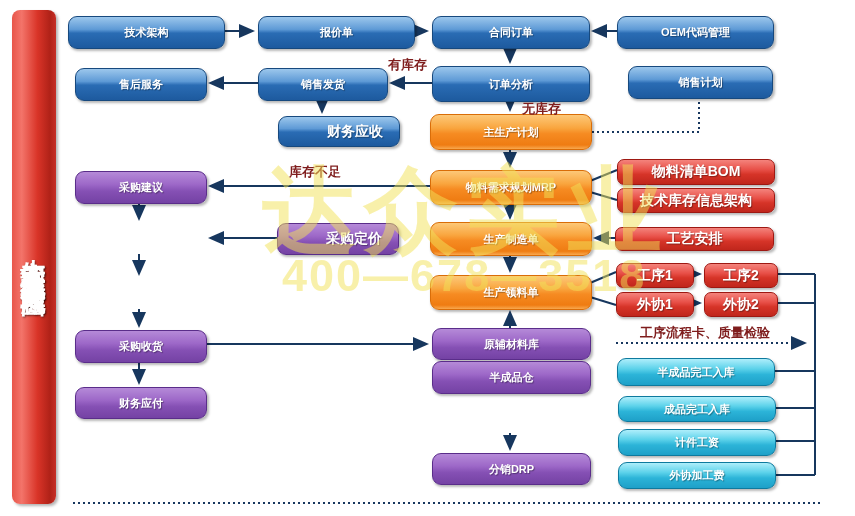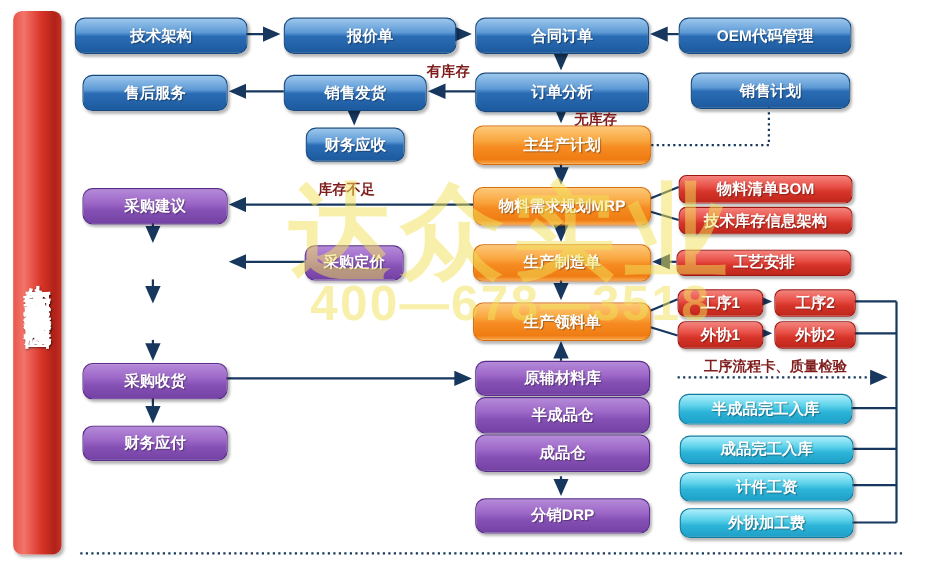--- a/index.html
+++ b/index.html
@@ -2,21 +2,21 @@
 <html><head>
 <meta charset="utf-8">
 <style>
   html,body{margin:0;padding:0;background:#ffffff;}
   #stage{
     position:relative;width:855px;height:516px;background:#ffffff;overflow:hidden;
     font-family:"Liberation Sans","DejaVu Sans",sans-serif;
   }
   .box{
     position:absolute;display:flex;align-items:center;justify-content:center;
-    color:#fff;font-weight:bold;font-size:14px;border-radius:9px;z-index:2;
+    color:#fff;font-weight:bold;font-size:11px;border-radius:9px;z-index:2;
     text-shadow:1px 1px 1px rgba(0,0,0,.35);
     box-shadow:1.5px 2px 2.5px rgba(0,0,0,.28);
     white-space:nowrap;
   }
   .blue{
     background:linear-gradient(180deg,#9cc7ec 0%,#5e9ad6 40%,#2a6cb4 52%,#1d5a9e 100%);
     border:1px solid #17497e;
   }
   .orange{
     background:linear-gradient(180deg,#fdc878 0%,#f9a63f 38%,#f68b22 55%,#ef7c12 88%,#f9a84e 100%);
@@ -28,21 +28,21 @@
     border-radius:7px;font-size:14px;
   }
   .purple{
     background:linear-gradient(180deg,#b58ad8 0%,#9d68c8 40%,#8550b4 62%,#7442a4 100%);
     border:1px solid #5a2d8a;
   }
   .cyan{
     background:linear-gradient(180deg,#aeeefb 0%,#5cd2ea 38%,#2cb4d8 60%,#1ea0c8 100%);
     border:1px solid #0e7a9e;
   }
-  .sm{font-size:14px;}
+  .sm{font-size:14px;padding-left:32px;}
   .banner{
     position:absolute;left:12px;top:10px;width:44px;height:494px;border-radius:8px;z-index:2;
     background:linear-gradient(90deg,#e8564a 0%,#f3746a 22%,#d93428 58%,#b02218 86%,#c63028 100%);
     box-shadow:2px 2px 3px rgba(0,0,0,.3);
     display:flex;align-items:center;justify-content:center;
   }
   .banner-text{
     writing-mode:vertical-rl;text-orientation:upright;
     color:#fff;font-weight:bold;font-size:25px;letter-spacing:3px;
     text-shadow:1px 1px 2px rgba(0,0,0,.45);
@@ -138,21 +138,20 @@
   <div class="box redbox" style="left:704px;top:263px;width:72px;height:23px">工序2</div>
   <div class="box redbox" style="left:616px;top:292px;width:76px;height:23px">外协1</div>
   <div class="box redbox" style="left:704px;top:292px;width:72px;height:23px">外协2</div>
 
   <div class="box purple" style="left:75px;top:171px;width:130px;height:31px">采购建议</div>
   <div class="box purple sm" style="left:277px;top:223px;width:88px;height:30px">采购定价</div>
   <div class="box purple" style="left:75px;top:330px;width:130px;height:31px">采购收货</div>
   <div class="box purple" style="left:75px;top:387px;width:130px;height:30px">财务应付</div>
   <div class="box purple" style="left:432px;top:328px;width:157px;height:30px">原辅材料库</div>
   <div class="box purple" style="left:432px;top:361px;width:157px;height:31px">半成品仓</div>
-  <div class="box purple" style="left:432px;top:395px;width:157px;height:32px">成品仓</div>
   <div class="box purple" style="left:432px;top:453px;width:157px;height:30px">分销DRP</div>
 
   <div class="box cyan" style="left:617px;top:358px;width:156px;height:26px">半成品完工入库</div>
   <div class="box cyan" style="left:618px;top:396px;width:156px;height:24px">成品完工入库</div>
   <div class="box cyan" style="left:618px;top:429px;width:156px;height:25px">计件工资</div>
   <div class="box cyan" style="left:618px;top:462px;width:156px;height:25px">外协加工费</div>
 
   <div class="flow-label" style="left:388px;top:56px">有库存</div>
   <div class="flow-label" style="left:522px;top:100px">无库存</div>
   <div class="flow-label" style="left:289px;top:163px">库存不足</div>

